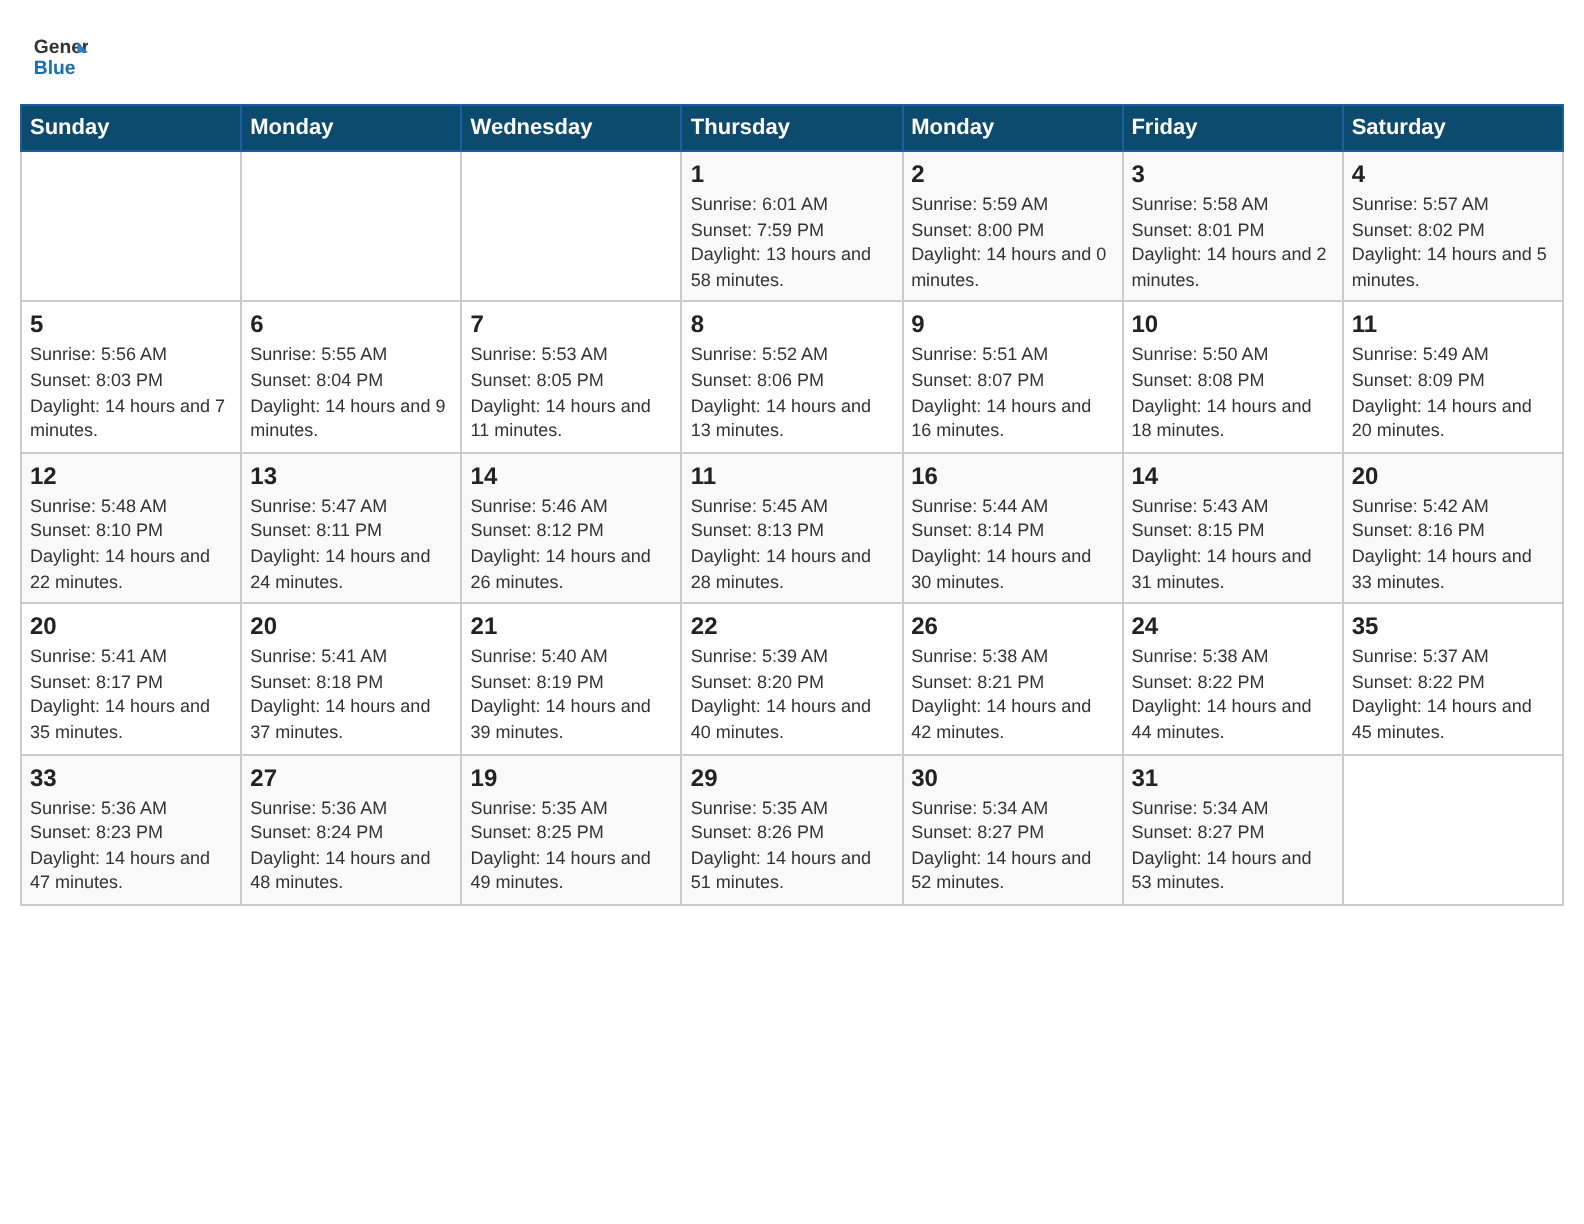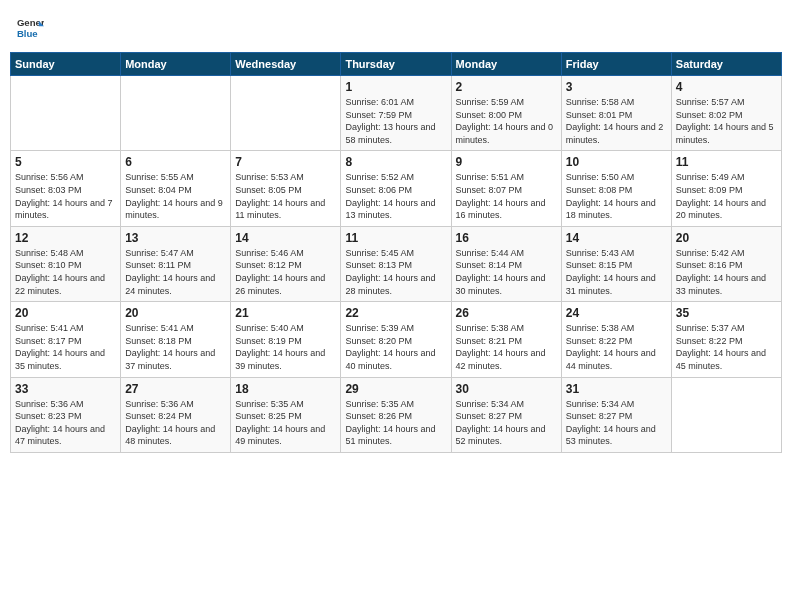--- a/index.html
+++ b/index.html
@@ -224,21 +224,21 @@
       <tr>
         <td>
           <span class="day-number">33</span>
           <div class="day-info">Sunrise: 5:36 AM<br>Sunset: 8:23 PM<br>Daylight: 14 hours and 47 minutes.</div>
         </td>
         <td>
           <span class="day-number">27</span>
           <div class="day-info">Sunrise: 5:36 AM<br>Sunset: 8:24 PM<br>Daylight: 14 hours and 48 minutes.</div>
         </td>
         <td>
-          <span class="day-number">18</span>
+          <span class="day-number">19</span>
           <div class="day-info">Sunrise: 5:35 AM<br>Sunset: 8:25 PM<br>Daylight: 14 hours and 49 minutes.</div>
         </td>
         <td>
           <span class="day-number">29</span>
           <div class="day-info">Sunrise: 5:35 AM<br>Sunset: 8:26 PM<br>Daylight: 14 hours and 51 minutes.</div>
         </td>
         <td>
           <span class="day-number">30</span>
           <div class="day-info">Sunrise: 5:34 AM<br>Sunset: 8:27 PM<br>Daylight: 14 hours and 52 minutes.</div>
         </td>

